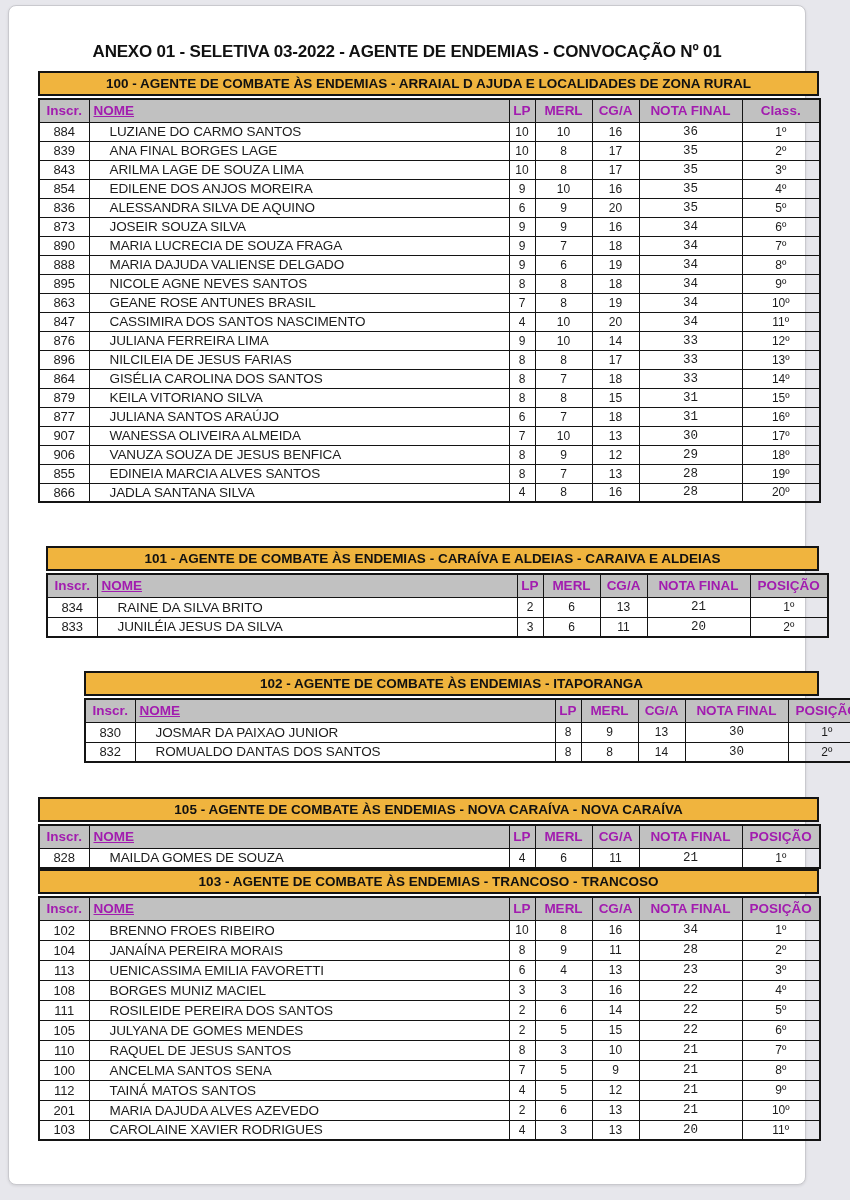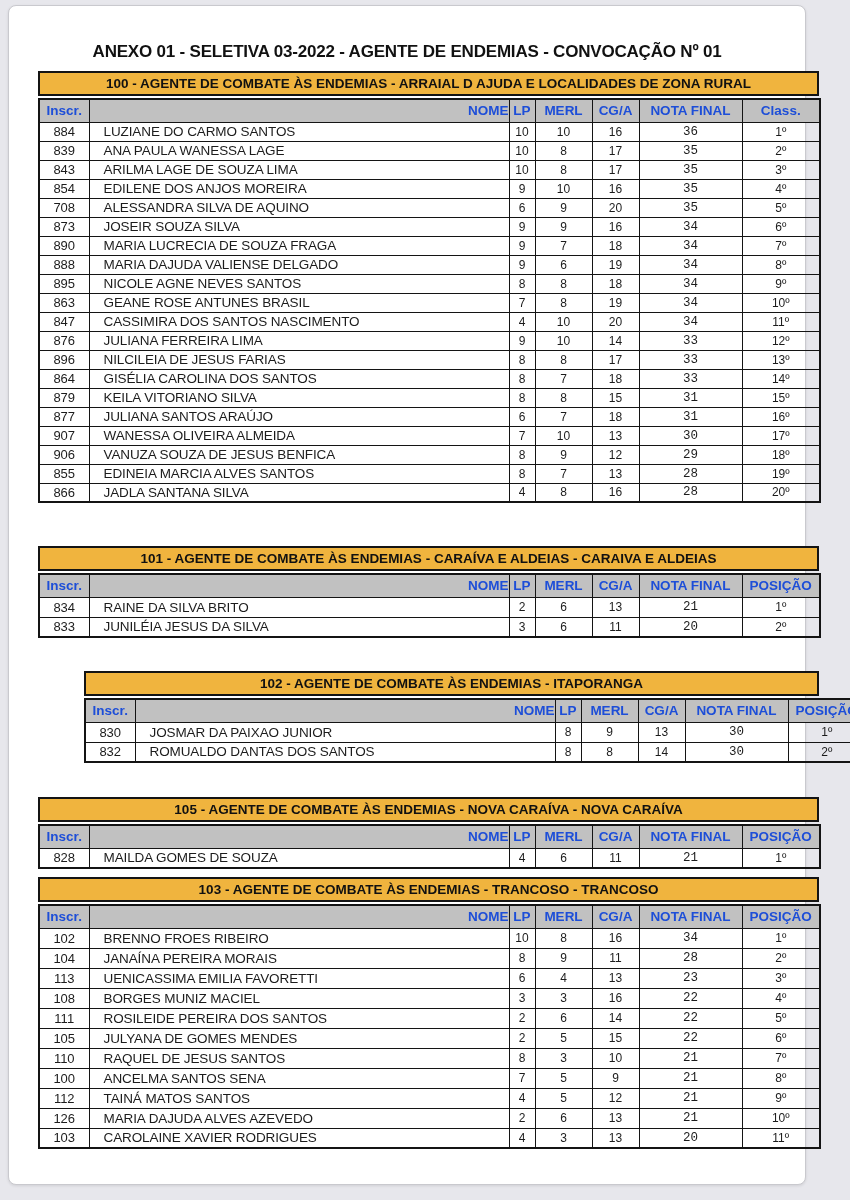--- a/index.html
+++ b/index.html
@@ -26,23 +26,23 @@
     font-size:17px;
     line-height:20px;
     font-weight:bold;
     color:#111;
     letter-spacing:-0.2px;
   }
   .content { width:781px; margin-left:29px; }
 
   section.tbl { margin-bottom:34px; }
   section.tbl-0 { margin-bottom:43px; }
-  section.tbl-1 { margin-bottom:33px; }
+  section.tbl-1 { margin-bottom:33px;margin-left:8px; }
   section.tbl-2 { margin-bottom:34px;margin-left:46px; }
-  section.tbl-3 { margin-bottom:8px; }
+  section.tbl-3 { margin-bottom:0; }
   section.tbl-4 { margin-bottom:12px; }
 
   .band {
     box-sizing:border-box;
     border:2px solid var(--border,#141414);
     background:var(--band,#F0B43E);
     height:25px; line-height:21px;
     text-align:center;
     font-weight:bold;
     font-size:13.5px;
@@ -61,28 +61,28 @@
     box-sizing:border-box;
     overflow:hidden;
     white-space:nowrap;
     padding:0;
   }
   .results thead th {
     background:var(--hdr,#C1C1C1);
     height:23px;
     font-size:13.5px;
     font-weight:bold;
-    color:#1d4ed8;
+    color:#a21caf;
     text-align:center;
   }
-  .results thead th.c1 { text-align:right; padding-left:16px; }
+  .results thead th.c1 { text-align:left; padding-left:4px;text-decoration:underline; }
   .results tbody td { height:20px; color:#1c1c1c; }
   .tbl-0 .results tbody td { height:19px; }
   .results td.c0 { text-align:center; font-size:13px; }
-  .results td.c1 { text-align:left; padding-left:14px; font-size:13.5px; letter-spacing:-0.1px; }
+  .results td.c1 { text-align:left; padding-left:20px; font-size:13.5px; letter-spacing:-0.1px; }
   .results td.c2, .results td.c3, .results td.c4, .results td.c6 { text-align:center; font-size:12px; }
   .results td.c5 { text-align:center; font-size:12.5px;font-family:Liberation Mono, monospace; }
 
   col.w0 { width:50px; }
   col.w1 { width:420px; }
   col.w2 { width:26px; }
   col.w3 { width:57px; }
   col.w4 { width:47px; }
   col.w5 { width:103px; }
   col.w6 { width:78px; }
@@ -122,21 +122,21 @@
                 <td class="c0">884</td>
                 <td class="c1">LUZIANE DO CARMO SANTOS</td>
                 <td class="c2">10</td>
                 <td class="c3">10</td>
                 <td class="c4">16</td>
                 <td class="c5">36</td>
                 <td class="c6">1º</td>
               </tr>
               <tr>
                 <td class="c0">839</td>
-                <td class="c1">ANA PAULA WANESSA LAGE</td>
+                <td class="c1">ANA FINAL BORGES LAGE</td>
                 <td class="c2">10</td>
                 <td class="c3">8</td>
                 <td class="c4">17</td>
                 <td class="c5">35</td>
                 <td class="c6">2º</td>
               </tr>
               <tr>
                 <td class="c0">843</td>
                 <td class="c1">ARILMA LAGE DE SOUZA LIMA</td>
                 <td class="c2">10</td>
@@ -148,21 +148,21 @@
               <tr>
                 <td class="c0">854</td>
                 <td class="c1">EDILENE DOS ANJOS MOREIRA</td>
                 <td class="c2">9</td>
                 <td class="c3">10</td>
                 <td class="c4">16</td>
                 <td class="c5">35</td>
                 <td class="c6">4º</td>
               </tr>
               <tr>
-                <td class="c0">708</td>
+                <td class="c0">836</td>
                 <td class="c1">ALESSANDRA SILVA DE AQUINO</td>
                 <td class="c2">6</td>
                 <td class="c3">9</td>
                 <td class="c4">20</td>
                 <td class="c5">35</td>
                 <td class="c6">5º</td>
               </tr>
               <tr>
                 <td class="c0">873</td>
                 <td class="c1">JOSEIR SOUZA SILVA</td>
@@ -526,21 +526,21 @@
               <tr>
                 <td class="c0">112</td>
                 <td class="c1">TAINÁ MATOS SANTOS</td>
                 <td class="c2">4</td>
                 <td class="c3">5</td>
                 <td class="c4">12</td>
                 <td class="c5">21</td>
                 <td class="c6">9º</td>
               </tr>
               <tr>
-                <td class="c0">126</td>
+                <td class="c0">201</td>
                 <td class="c1">MARIA DAJUDA ALVES AZEVEDO</td>
                 <td class="c2">2</td>
                 <td class="c3">6</td>
                 <td class="c4">13</td>
                 <td class="c5">21</td>
                 <td class="c6">10º</td>
               </tr>
               <tr>
                 <td class="c0">103</td>
                 <td class="c1">CAROLAINE XAVIER RODRIGUES</td>

